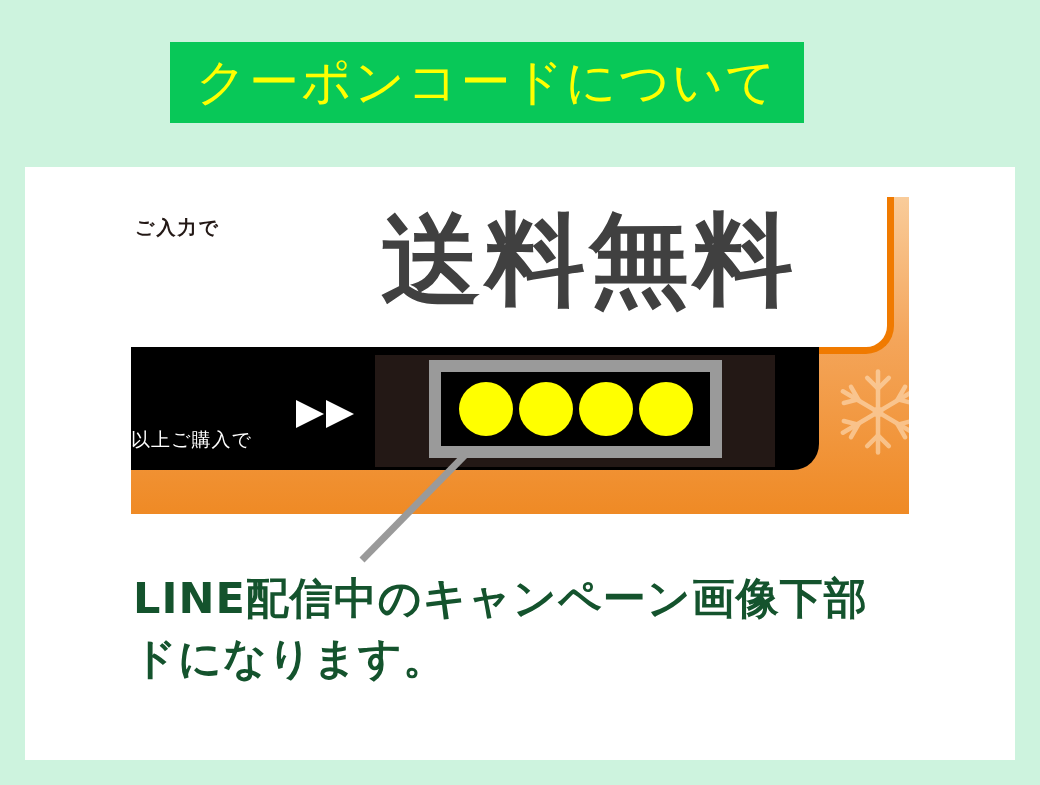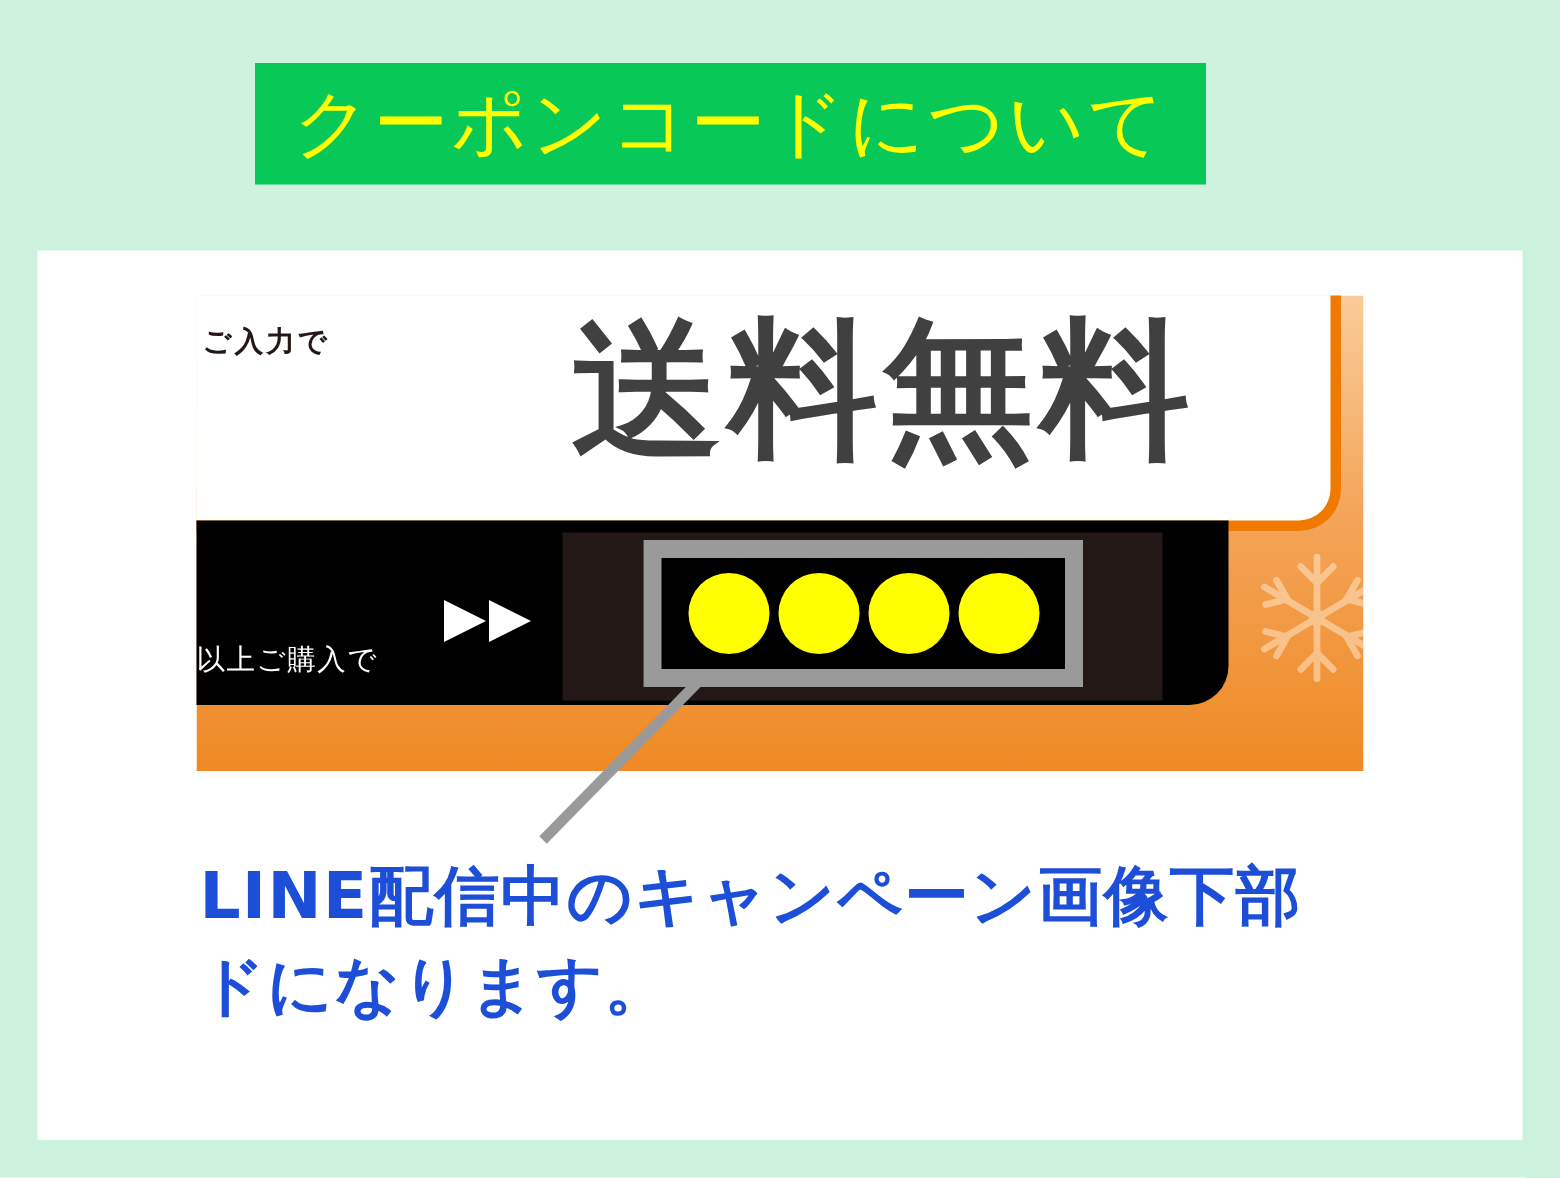--- a/index.html
+++ b/index.html
@@ -88,21 +88,21 @@
   }
   .snowflake {
     position: absolute; left: 702px; top: 170px; width: 90px; height: 90px;
     opacity: 0.55;
   }
   .pointer-line {
     position: absolute; left: 0; top: 0; width: 1040px; height: 785px; pointer-events: none;
   }
   .desc {
     position: absolute; left: 133px; top: 568px; width: 790px;
-    font-size: 43px; font-weight: bold; color: #1d4ed8; line-height: 60px;
+    font-size: 43px; font-weight: bold; color: #14532d; line-height: 60px;
     letter-spacing: 1px;
     font-family: "DejaVu Sans", sans-serif;
   }
   .desc div { white-space: nowrap; }
 </style>
 </head>
 <body>
 
 <div class="title-bar">
   <span class="title-text">クーポンコードについて</span>

